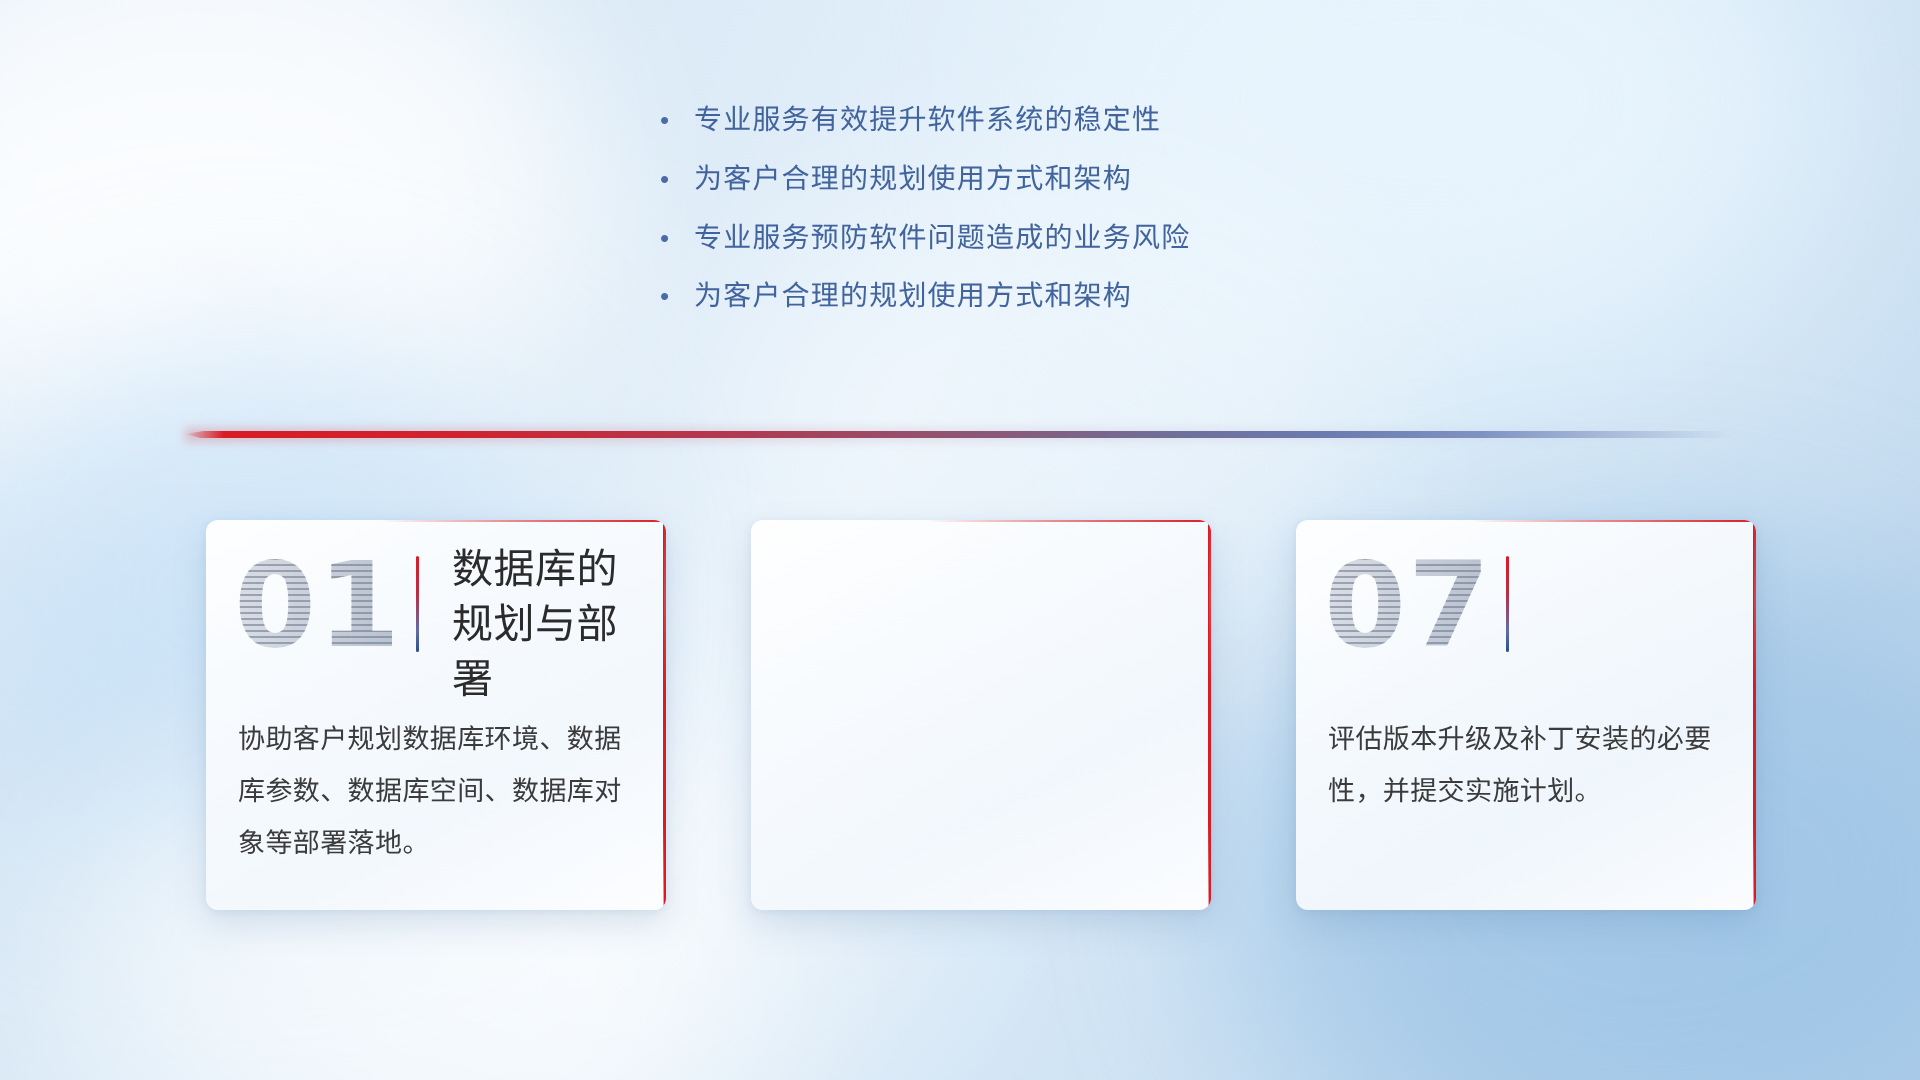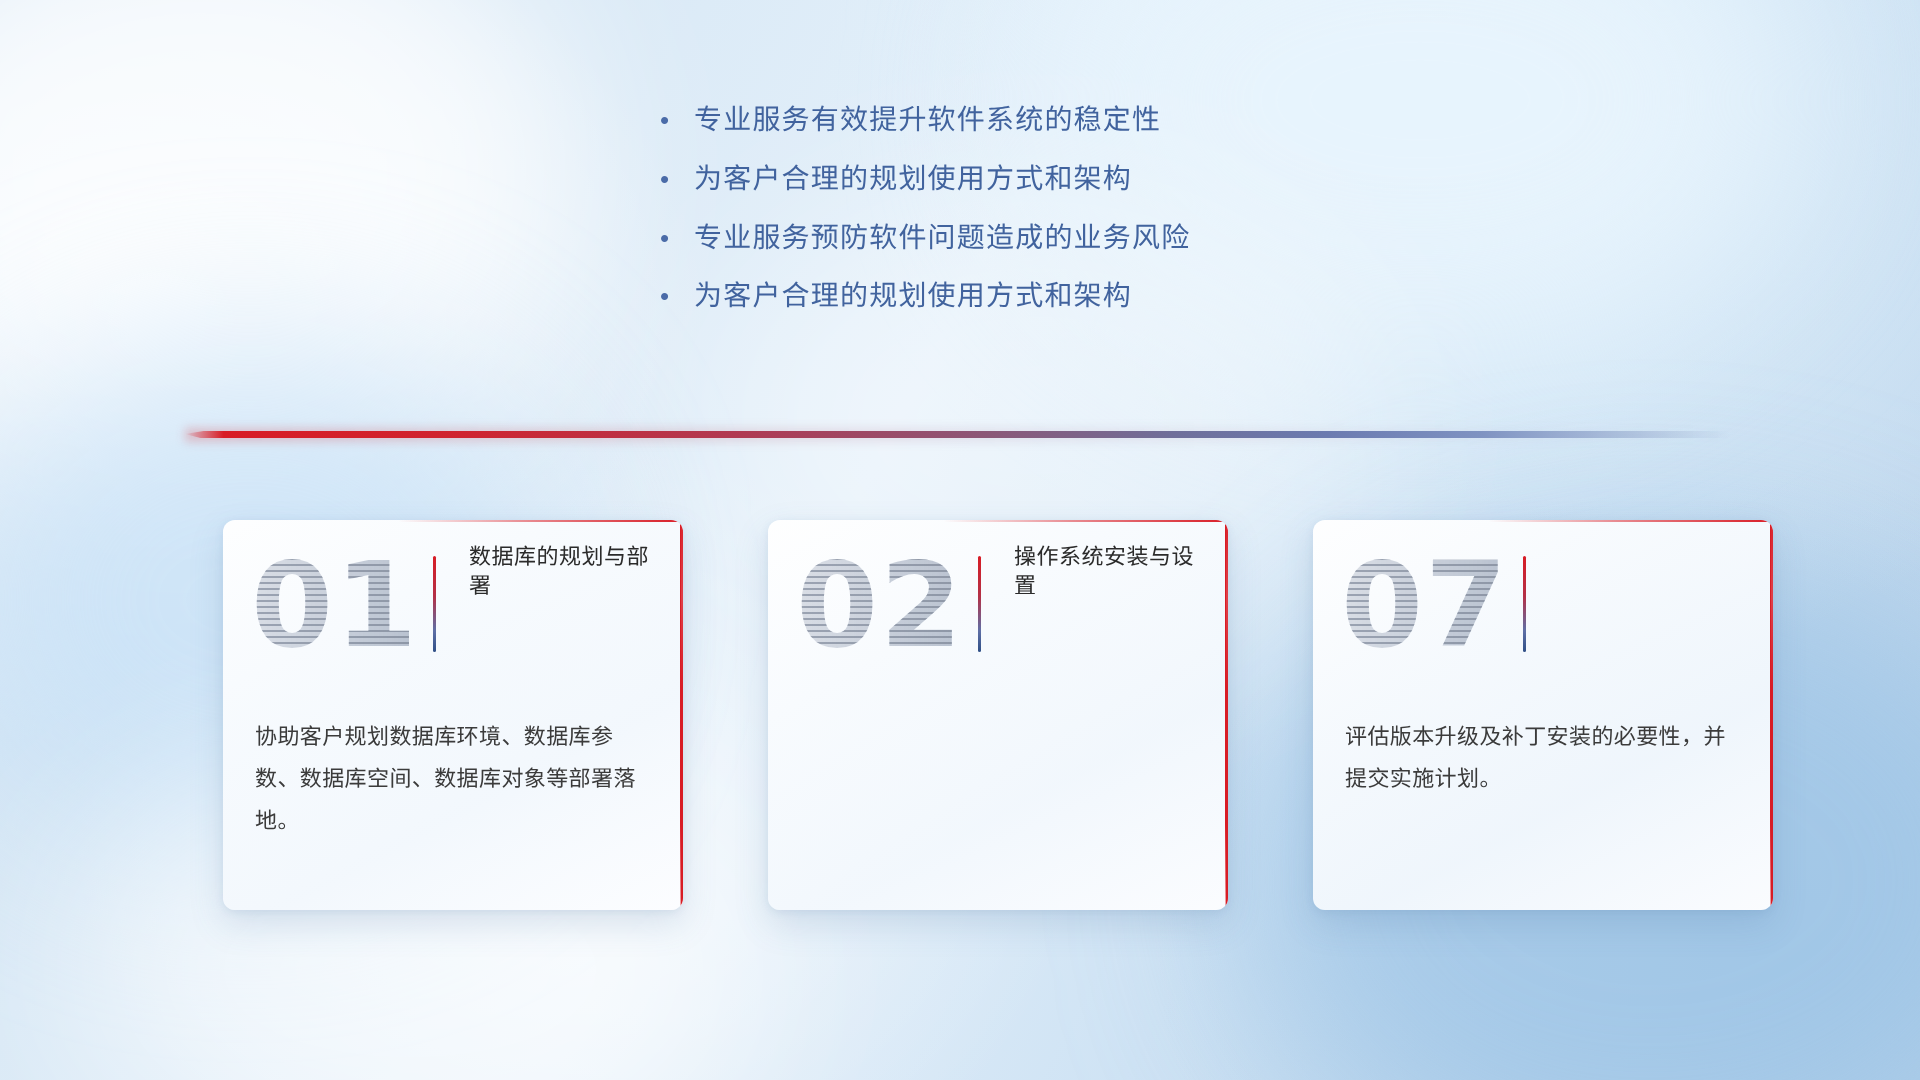--- a/index.html
+++ b/index.html
@@ -93,21 +93,21 @@
     left: 0; top: 0;
     width: 100%;
     height: 14px;
     background: linear-gradient(90deg, rgba(216,28,37,0.22) 0%, rgba(140,90,130,0.12) 50%, rgba(130,160,205,0.0) 100%);
     filter: blur(5px);
   }
 
   
   #cards {
     position: absolute;
-    left: 202px;
+    left: 185px;
     top: 520px;
     width: 1550px;
     display: flex;
     gap: 85px;
     padding-left: 21px;
   }
   .card {
     position: relative;
     width: 478px;
     height: 390px;
@@ -181,36 +181,36 @@
     width: 3px;
     height: 96px;
     background: linear-gradient(180deg, #d81c25 0%, #b43046 42%, #5e6fa6 78%, #2f4f86 100%);
     border-radius: 2px;
   }
   .card-title {
     position: absolute;
     left: 246px;
     top: 22px;
     right: 22px;
-    font-size: 22px;
+    font-size: 41px;
     line-height: 1.34;
     color: #2b2b2b;
     letter-spacing: 0.5px;
     font-family: "DejaVu Sans", "Liberation Sans", sans-serif;
   }
   .card-body {
     position: absolute;
     left: 32px;
     right: 28px;
     top: 196px;
-    font-size: 22px;
+    font-size: 27px;
     line-height: 1.92;
     color: #3b3b3b;
     letter-spacing: 0.4px;
-    font-family: Liberation Sans, sans-serif;
+    font-family: Liberation Mono, monospace;
   }
 </style>
 </head>
 <body>
 
 <div id="slide">
 
   <div class="blob blob-a"></div>
   <div class="blob blob-b"></div>
   <div class="blob blob-c"></div>
@@ -256,25 +256,20 @@
         <div class="card-num">01</div>
         <div class="card-rule"></div>
         <div class="card-title">数据库的规划与部署</div>
       </div>
       <div class="card-body">协助客户规划数据库环境、数据库参数、数据库空间、数据库对象等部署落地。</div>
     </div>
 
     <div class="card">
       <div class="card-edge"></div>
       <div class="card-edge-top"></div>
-      <div class="card-head">
-        <div class="card-num">02</div>
-        <div class="card-rule"></div>
-        <div class="card-title">操作系统安装与设置</div>
-      </div>
     </div>
 
     <div class="card">
       <div class="card-edge"></div>
       <div class="card-edge-top"></div>
       <div class="card-head">
         <div class="card-num">07</div>
         <div class="card-rule"></div>
       </div>
       <div class="card-body">评估版本升级及补丁安装的必要性，并提交实施计划。</div>

